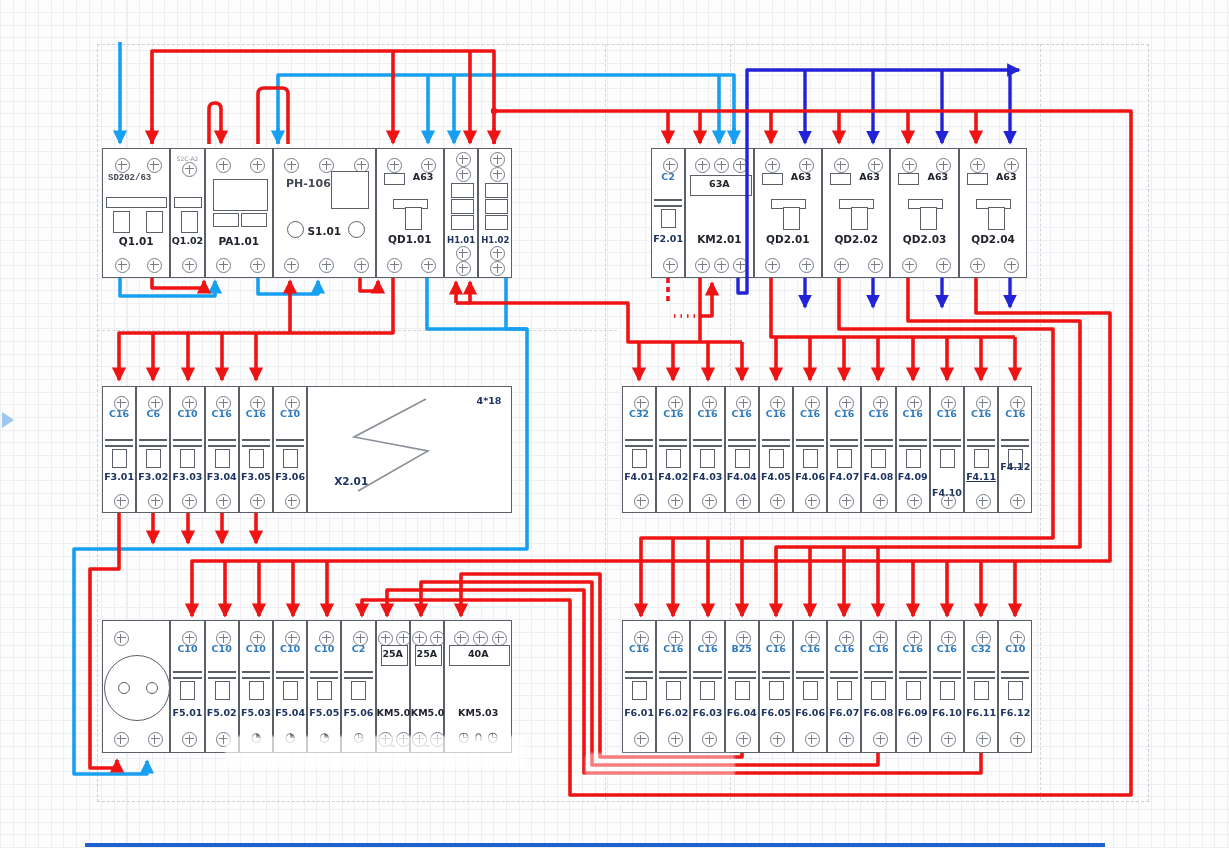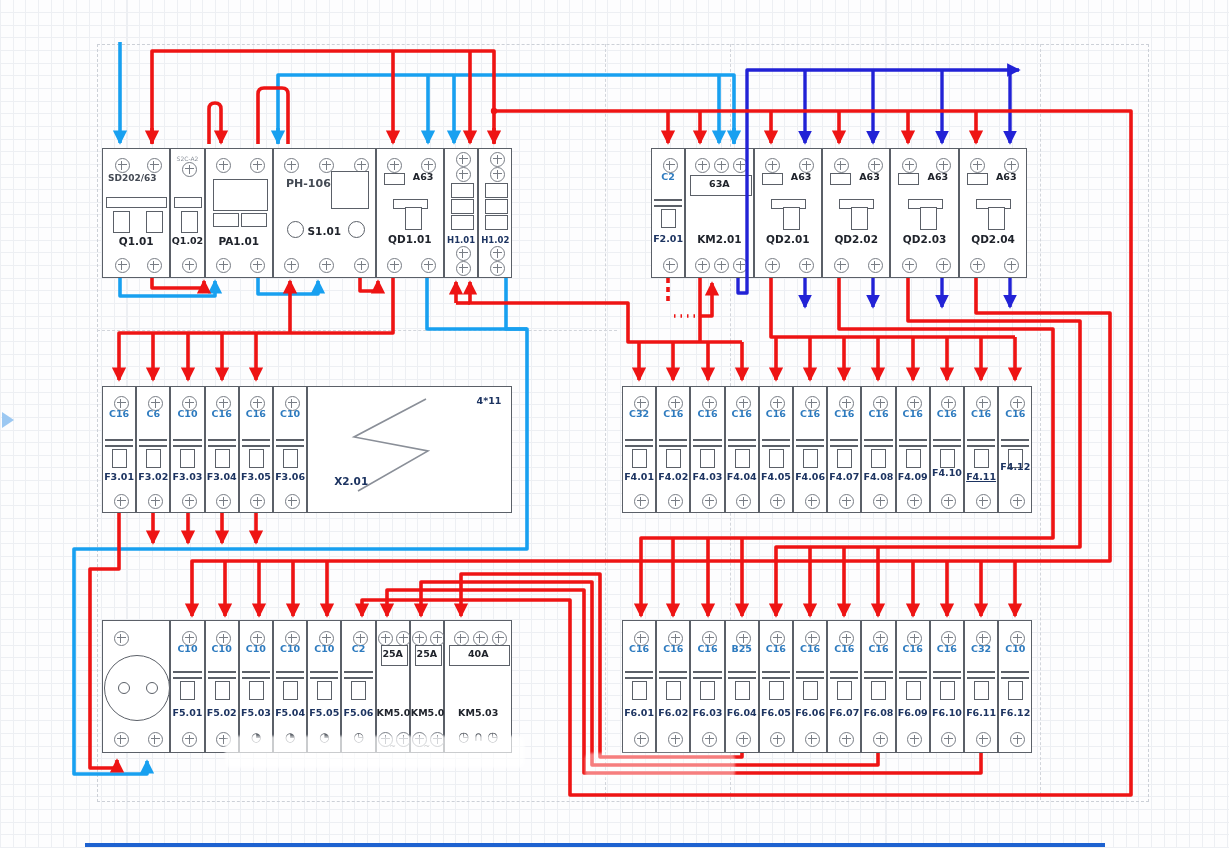--- a/index.html
+++ b/index.html
@@ -44,21 +44,21 @@
 <div class="guide v" style="left:730px;top:44px;height:756px"></div>
 <div class="guide v" style="left:1040px;top:44px;height:756px"></div>
 <div class="guide h" style="left:97px;top:330px;width:520px"></div>
 
 <div id="playmark"></div>
 
 <div id="modules">
     <div class="module main" style="left: 102px; top: 148px; width: 68.4px; height: 130px;">
       <div class="screw" style="left: 11.7px; top: 8.5px;"></div>
       <div class="screw" style="left: 43.7px; top: 8.5px;"></div>
-      <div class="titletxt" style="top: 24px; left: 5px;">SD202/63</div>
+      <div class="titletxt" style="top: 24px; left: 5px; font-family: Liberation Mono, monospace;">SD202/63</div>
       <div class="windowrect" style="left: 3px; top: 48px; width: 59.4px; height: 9px;"></div>
       <div class="handle" style="left: 10.2px; top: 62px; width: 15px; height: 20px;"></div>
       <div class="handle" style="left: 43.2px; top: 62px; width: 15px; height: 20px;"></div>
       <div class="bigname" style="top: 86px;">Q1.01</div>
       <div class="screw" style="left: 11.7px; top: 108.5px;"></div>
       <div class="screw" style="left: 43.7px; top: 108.5px;"></div>
     </div>
     <div class="module aux" style="left: 170.4px; top: 148px; width: 34.2px; height: 130px;">
       <div class="tinytxt" style="top: 6px;">S2C-A2</div>
       <div class="screw" style="left: 10.6px; top: 12.5px;"></div>
@@ -233,21 +233,21 @@
     <div class="module mcb" style="left: 273px; top: 386px; width: 34.2px; height: 127px;">
       <div class="screw" style="left: 10.6px; top: 8.5px;"></div>
       <div class="amp" style="top: 21px;">C10</div>
       <div class="divline" style="top: 52px;"></div>
       <div class="divline" style="top: 58px;"></div>
       <div class="handle" style="left: 9.1px; top: 62px; width: 13px; height: 17px;"></div>
       <div class="mname" style="top: 84px;">F3.06</div>
       <div class="screw" style="left: 10.6px; top: 106.5px;"></div>
     </div>
     <div class="module terminal" style="left: 307.2px; top: 386px; width: 205.2px; height: 127px;">
-      <div class="mname" style="top: 8px; text-align: right; right: 10px; left: auto;">4*11</div>
+      <div class="mname" style="top: 8px; text-align: right; right: 10px; left: auto;">4*18</div>
       <div class="mname" style="top: 88px; text-align: left; left: 26px; right: auto; font-size: 10.5px;">X2.01</div>
       <svg width="205.20000000000002" height="127" style="position: absolute; left: 0px; top: 0px;">
         <polyline points="118,12 46,50 120,64 50,104" fill="none" stroke="#8a8f98" stroke-width="1.6"></polyline>
       </svg>
     </div>
     <div class="module mcb" style="left: 622px; top: 386px; width: 34.2px; height: 127px;">
       <div class="screw" style="left: 10.6px; top: 8.5px;"></div>
       <div class="amp" style="top: 21px;">C32</div>
       <div class="divline" style="top: 52px;"></div>
       <div class="divline" style="top: 58px;"></div>
@@ -326,21 +326,21 @@
       <div class="handle" style="left: 9.1px; top: 62px; width: 13px; height: 17px;"></div>
       <div class="mname" style="top: 84px;">F4.09</div>
       <div class="screw" style="left: 10.6px; top: 106.5px;"></div>
     </div>
     <div class="module mcb" style="left: 929.8px; top: 386px; width: 34.2px; height: 127px;">
       <div class="screw" style="left: 10.6px; top: 8.5px;"></div>
       <div class="amp" style="top: 21px;">C16</div>
       <div class="divline" style="top: 52px;"></div>
       <div class="divline" style="top: 58px;"></div>
       <div class="handle" style="left: 9.1px; top: 62px; width: 13px; height: 17px;"></div>
-      <div class="mname" style="top: 80px;">F4.10</div>
+      <div class="mname" style="top: 100px;">F4.10</div>
       <div class="screw" style="left: 10.6px; top: 106.5px;"></div>
     </div>
     <div class="module mcb" style="left: 964px; top: 386px; width: 34.2px; height: 127px;">
       <div class="screw" style="left: 10.6px; top: 8.5px;"></div>
       <div class="amp" style="top: 21px;">C16</div>
       <div class="divline" style="top: 52px;"></div>
       <div class="divline" style="top: 58px;"></div>
       <div class="handle" style="left: 9.1px; top: 62px; width: 13px; height: 17px;"></div>
       <div class="mname" style="top: 84px; text-decoration: underline;">F4.11</div>
       <div class="screw" style="left: 10.6px; top: 106.5px;"></div>

